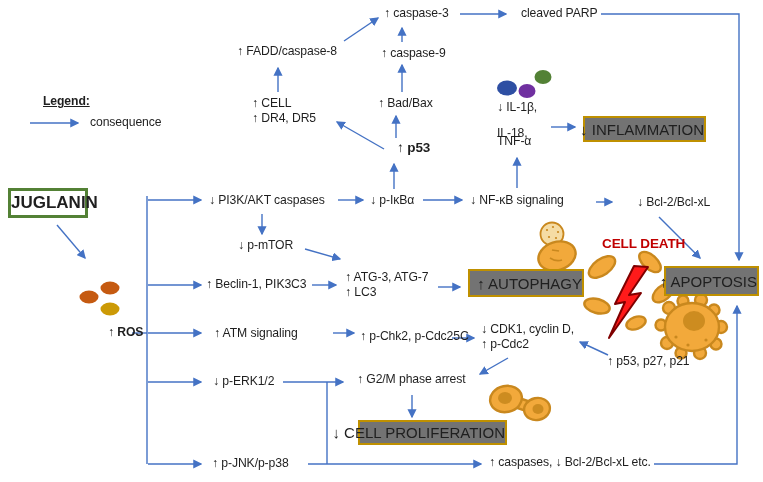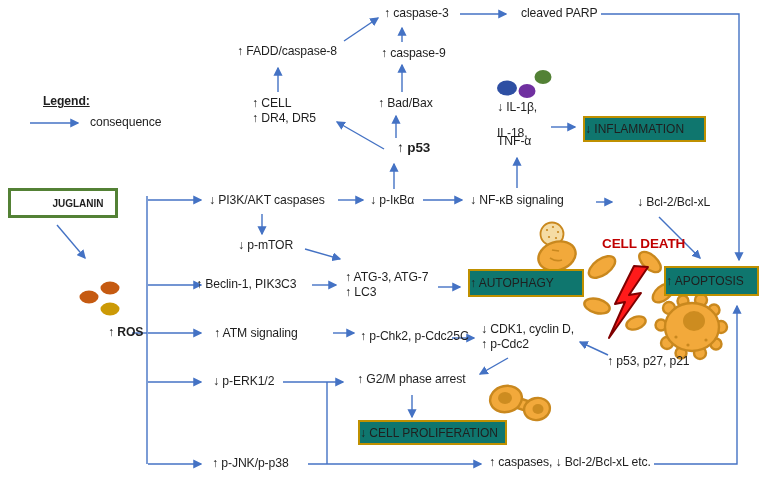--- a/index.html
+++ b/index.html
@@ -16,24 +16,24 @@
   .ah{fill:var(--c-arrow);}
   .cell{fill:var(--c-cell-fill);stroke:var(--c-cell-stroke);stroke-width:2.4;}
   .nuc{fill:var(--c-cell-stroke);stroke:none;opacity:.9;}
   .bud{fill:#F5DCA4;stroke:var(--c-cell-stroke);stroke-width:1.8;}
   .dot{fill:var(--c-cell-stroke);}
   .node{position:absolute;z-index:2;font-size:12.2px;line-height:15px;white-space:nowrap;letter-spacing:-0.1px;}
   .bold{font-weight:bold;padding-left:15px;}
   .red{color:var(--c-red);font-size:13.5px;}
   .p53{font-size:13.5px;}
   .underline{text-decoration:underline;}
-  .gold-box{position:absolute;z-index:2;border:2px solid var(--c-gold);background:#0f766e;
-            display:flex;align-items:center;justify-content:flex-start;font-size:12px;white-space:nowrap;}
+  .gold-box{position:absolute;z-index:2;border:2px solid var(--c-gold);background:#737373;
+            display:flex;align-items:center;justify-content:flex-end;font-size:15px;white-space:nowrap;}
   .green-box{position:absolute;z-index:2;border:3px solid var(--c-green);background:#fff;
-            display:flex;align-items:center;justify-content:center;font-size:10px;font-weight:bold;white-space:nowrap;padding-left:30px;}
+            display:flex;align-items:center;justify-content:flex-start;font-size:17px;font-weight:bold;white-space:nowrap;}
 </style>
 </head>
 <body>
 
 <div id="canvas">
 
   <svg id="wires" width="763" height="482" viewBox="0 0 763 482">
     <defs>
       <marker id="arw" viewBox="0 0 10 10" refX="8.5" refY="5" markerWidth="6.5" markerHeight="6.5" orient="auto">
         <path class="ah" d="M0,0 L10,5 L0,10 Z"></path>
@@ -162,21 +162,21 @@
 
   <div class="node" style="left:497px;top:100px;">↓ IL-1β,</div>
   <div class="node" style="left:497px;top:126px;">IL-18,</div>
   <div class="node" style="left:497px;top:134px;">TNF-α</div>
 
   <div class="node" style="left:209px;top:193px;">↓ PI3K/AKT caspases</div>
   <div class="node" style="left:370px;top:193px;">↓ p-IκBα</div>
   <div class="node" style="left:470px;top:193px;">↓ NF-κB signaling</div>
   <div class="node" style="left:616px;top:195px;margin-left:21px;">↓ Bcl-2/Bcl-xL</div>
   <div class="node" style="left:238px;top:238px;">↓ p-mTOR</div>
-  <div class="node" style="left:196px;top:277px;">↑ Beclin-1, PIK3C3</div>
+  <div class="node" style="left:206px;top:277px;">↑ Beclin-1, PIK3C3</div>
   <div class="node" style="left:345px;top:270px;">
     <div>↑ ATG-3, ATG-7</div>
     <div>↑ LC3</div>
   </div>
   <div class="node bold red" style="left:587px;top:236px;">CELL DEATH</div>
   <div class="node" style="left:214px;top:326px;">↑ ATM signaling</div>
   <div class="node" style="left:360px;top:329px;">↑ p-Chk2, p-Cdc25C</div>
   <div class="node" style="left:481px;top:322px;">
     <div>↓ CDK1, cyclin D,</div>
     <div>↑ p-Cdc2</div>

